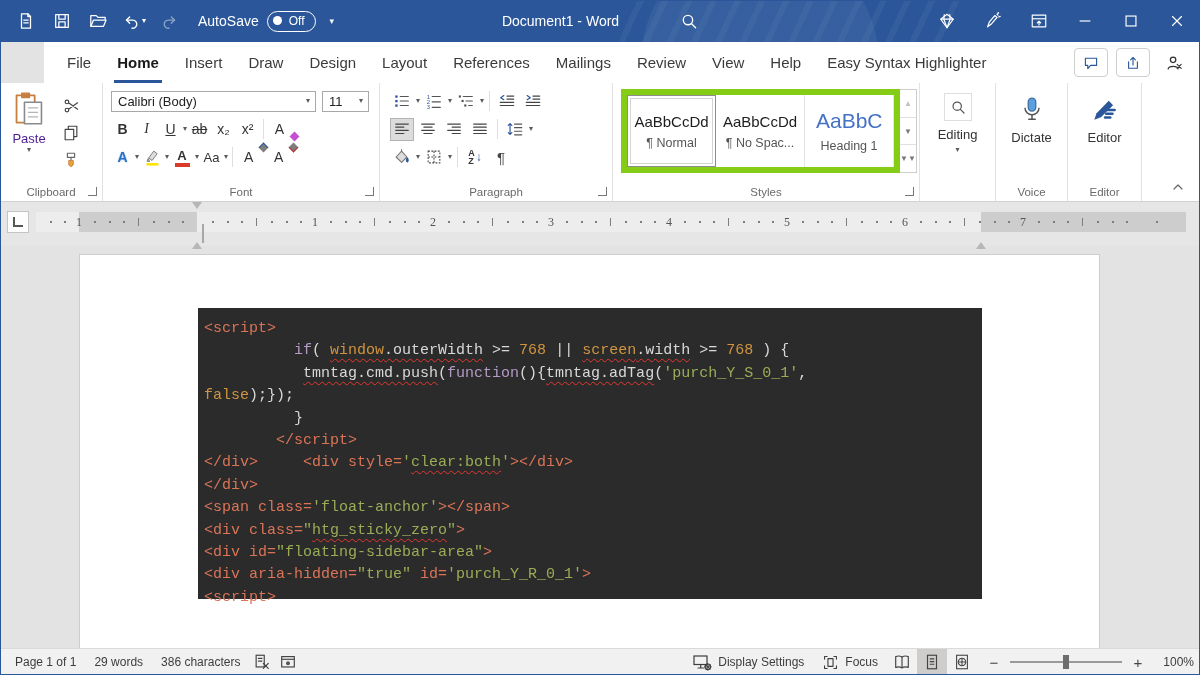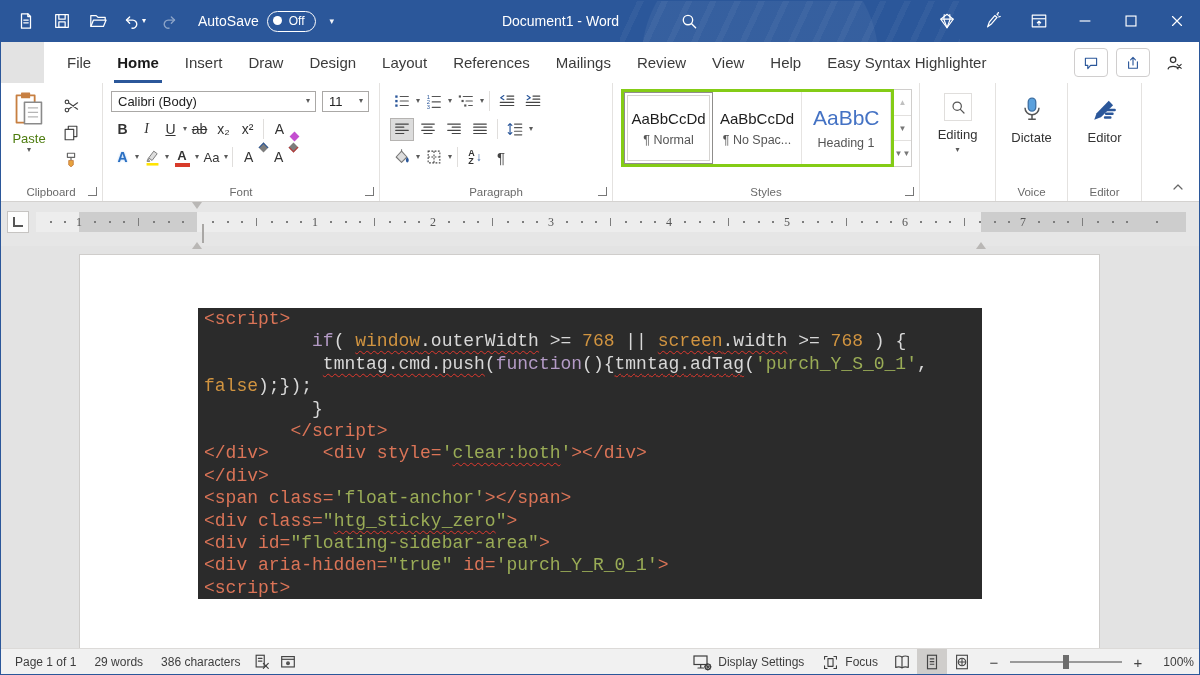--- a/index.html
+++ b/index.html
@@ -44,21 +44,21 @@
   .ribbon{height:118px;background:#fff;border-bottom:1px solid #d4d2d0;display:flex;position:relative;}
   .rgroup{position:relative;border-right:1px solid #e4e2e0;padding-top:5px;box-sizing:border-box;}
   .rg-label{position:absolute;bottom:3px;left:0;right:0;text-align:center;font-size:11.5px;color:#6a6a6a;}
   .launcher{position:absolute;bottom:5px;right:5px;width:8px;height:8px;border-left:1px solid #777;border-bottom:1px solid #777;transform:rotate(270deg);}
   .chev{font-size:8px;color:#5a5a5a;line-height:1;}
   .mini{display:flex;align-items:center;justify-content:center;color:#444;}
 
   
   .g-clip{width:103px;display:flex;}
   .paste-big{width:58px;display:flex;flex-direction:column;align-items:center;padding-top:4px;color:#444;}
-  .paste-big .lbl{font-size:13px;margin-top:5px;color:#4d7c0f;}
+  .paste-big .lbl{font-size:13px;margin-top:5px;color:#4c1d95;}
   .clip-col{display:flex;flex-direction:column;gap:3px;padding-top:6px;}
   .clip-col .mini{width:26px;height:24px;}
 
   
   .g-font{width:277px;}
   .f-row{display:flex;align-items:center;padding-left:8px;height:26px;gap:1px;}
   .combo{height:21px;border:1px solid #aaa8a6;background:#fff;display:flex;align-items:center;font-size:13px;color:#222;padding-left:6px;box-sizing:border-box;}
   .combo .chev{margin-left:auto;margin-right:5px;}
   .fname{width:205px;}
   .fsize{width:47px;margin-left:5px;}
@@ -84,21 +84,21 @@
   .p-row{display:flex;align-items:center;padding-left:10px;height:26px;gap:2px;}
   .pbtn{min-width:24px;height:23px;display:flex;align-items:center;justify-content:center;color:#444;}
   .pbtn.sel{background:#dcdcdc;border:1px solid #b5b3b1;box-sizing:border-box;}
   .pilcrow{font-size:15px;color:#444;}
   .sortaz{display:flex;align-items:center;font-size:9px;font-weight:bold;color:#333;line-height:.9;}
   .sortaz .arr{font-size:12px;color:var(--accent,#2b579a);margin-left:1px;font-weight:normal;}
 
   
   .g-styles{width:307px;}
   .styles-wrap{display:flex;margin:1px 6px 0 8px;}
-  .gallery{display:flex;border:3px solid #84cc16;background:#fff;height:72px;}
+  .gallery{display:flex;border:6px solid #84cc16;background:#fff;height:72px;}
   .style-card{width:89px;display:flex;flex-direction:column;align-items:center;justify-content:center;gap:6px;border-right:1px solid #e6e4e2;box-sizing:border-box;background:#fff;}
   .style-card.selected{border:1px solid #8f8d8b;box-shadow:inset 0 0 0 2px #fff,inset 0 0 0 3px #d5d3d1;}
   .style-sample{font-size:15px;color:#1d1d1d;white-space:nowrap;overflow:hidden;max-width:80px;}
   .style-card.heading .style-sample{font-size:21px;color:var(--heading-blue,#4472c4);max-width:66px;}
   .style-name{font-size:12.5px;color:#555;white-space:nowrap;overflow:hidden;max-width:82px;}
   .scrollcol{width:17px;border:1px solid #d0cecc;border-left:none;display:flex;flex-direction:column;}
   .scrollcol .sc{flex:1;display:flex;align-items:center;justify-content:center;font-size:8px;color:#777;border-bottom:1px solid #e2e0de;}
   .scrollcol .sc:last-child{border-bottom:none;}
   .sc.dim{color:#c0c0c0;}
 
@@ -123,22 +123,22 @@
   .ind-marker{position:absolute;z-index:3;}
   .tri{width:0;height:0;}
   .tri.down{border-left:5px solid transparent;border-right:5px solid transparent;border-top:7px solid #b9b7b5;}
   .tri.up{border-left:5px solid transparent;border-right:5px solid transparent;border-bottom:7px solid #b9b7b5;}
   .ind-box{width:10px;height:5px;background:#fdfdfd;border:1px solid #a9a7a5;box-sizing:border-box;}
 
   
   .canvas{position:absolute;top:246px;left:0;right:0;bottom:27px;background:#e3e3e3;overflow:hidden;}
   .page{position:absolute;left:79px;top:8px;width:1021px;height:500px;background:#fff;border:1px solid #cfcdcb;box-sizing:border-box;}
   .codeblock{position:absolute;left:118px;top:53px;width:784px;height:291px;background:var(--code-bg,#2b2b2b);
-     font-family:"Liberation Mono","DejaVu Sans Mono",monospace;font-size:18px;line-height:22.4px;
-     padding:0 0 0 6px;box-sizing:border-box;white-space:pre;}
+     font-family:"Liberation Mono","DejaVu Sans Mono",monospace;font-size:15px;line-height:22.4px;
+     padding:10px 0 0 6px;box-sizing:border-box;white-space:pre;}
   .code-line{height:22.4px;}
   .c-def{color:var(--c-def,#d8d8d8);}
   .c-tag{color:var(--c-tag,#db7457);}
   .c-str{color:var(--c-str,#9aac56);}
   .c-orn{color:var(--c-orn,#d19440);}
   .c-kw{color:var(--c-kw,#b49bc6);}
   .sq{text-decoration-line:underline;text-decoration-style:wavy;text-decoration-color:var(--c-sq,#e0392e);text-decoration-thickness:1px;text-underline-offset:4px;}
 
   
   .statusbar{position:absolute;left:0;right:0;bottom:0;height:27px;background:#f1f1f1;border-top:1px solid #dcdad8;

